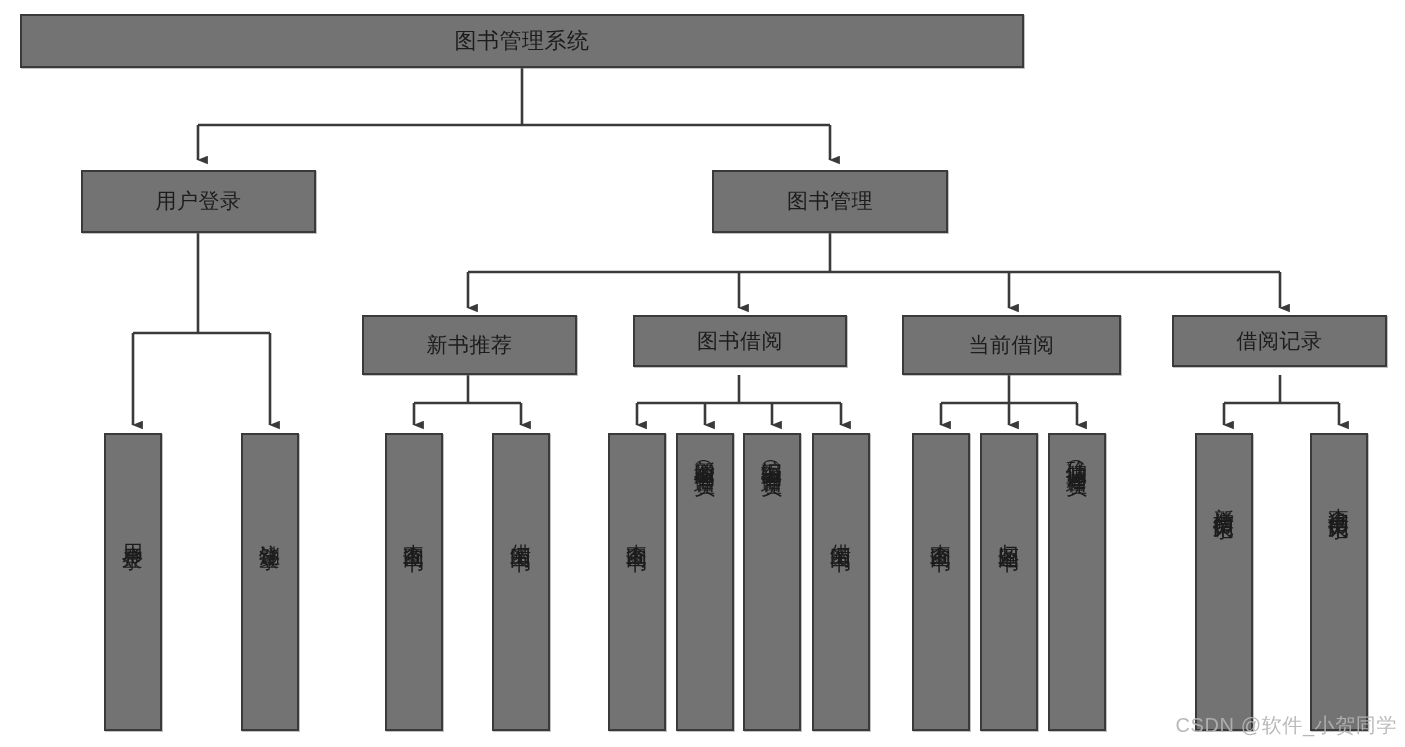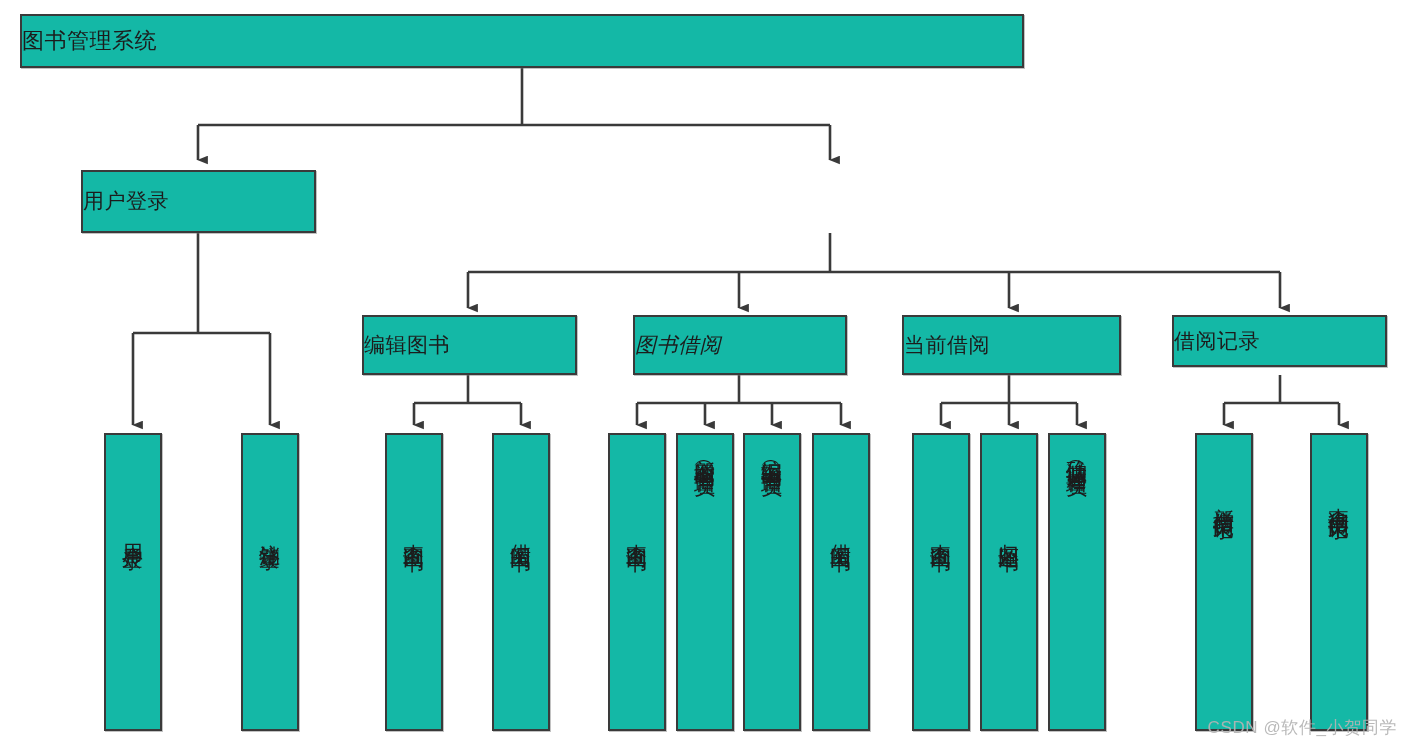--- a/index.html
+++ b/index.html
@@ -23,24 +23,25 @@
     position: absolute;
     left: 0;
     top: 0;
     width: 1405px;
     height: 747px;
     pointer-events: none;
   }
   .node {
     position: absolute;
     box-sizing: border-box;
-    background: #14b8a6;
+    background: #737373;
     border: 2px solid #3a3a3a;
     display: flex;
     align-items: center;
+    justify-content: center;
     color: #1b1b1b;
     box-shadow: 1px 1px 0 rgba(120,120,120,0.45);
   }
   .node-label {
     display: block;
     text-align: center;
     line-height: 1.28;
     color: #1c1c1c;
   }
   .node.horizontal .node-label {
@@ -66,21 +67,21 @@
   .node.vertical.mid .node-label {
     margin-top: 48px;
   }
   .node.vertical.midsmall .node-label {
     margin-top: 84px;
   }
   #watermark {
     position: absolute;
     right: 8px;
     bottom: 8px;
-    font-size: 17px;
+    font-size: 20px;
     color: #b4b4b4;
     letter-spacing: 0.6px;
     white-space: nowrap;
     opacity: 0.92;
     pointer-events: none;
   }
 </style>
 </head>
 <body>
 
@@ -149,26 +150,29 @@
   </svg>
 
   <div class="node root horizontal" style="left:20px; top:14px; width:1004px; height:54px;">
     <span class="node-label">图书管理系统</span>
   </div>
 
   <div class="node horizontal" style="left:81px; top:170px; width:235px; height:63px;">
     <span class="node-label">用户登录</span>
   </div>
 
+  <div class="node horizontal" style="left:712px; top:170px; width:236px; height:63px;">
+    <span class="node-label">图书管理</span>
+  </div>
 
   <div class="node horizontal" style="left:362px; top:315px; width:215px; height:60px;">
-    <span class="node-label">编辑图书</span>
-  </div>
-
-  <div class="node horizontal" style="left:633px; top:315px; width:214px; height:60px;font-style:italic;">
+    <span class="node-label">新书推荐</span>
+  </div>
+
+  <div class="node horizontal" style="left:633px; top:315px; width:214px; height:52px;">
     <span class="node-label">图书借阅</span>
   </div>
 
   <div class="node horizontal" style="left:902px; top:315px; width:219px; height:60px;">
     <span class="node-label">当前借阅</span>
   </div>
 
   <div class="node horizontal" style="left:1172px; top:315px; width:215px; height:52px;">
     <span class="node-label">借阅记录</span>
   </div>

